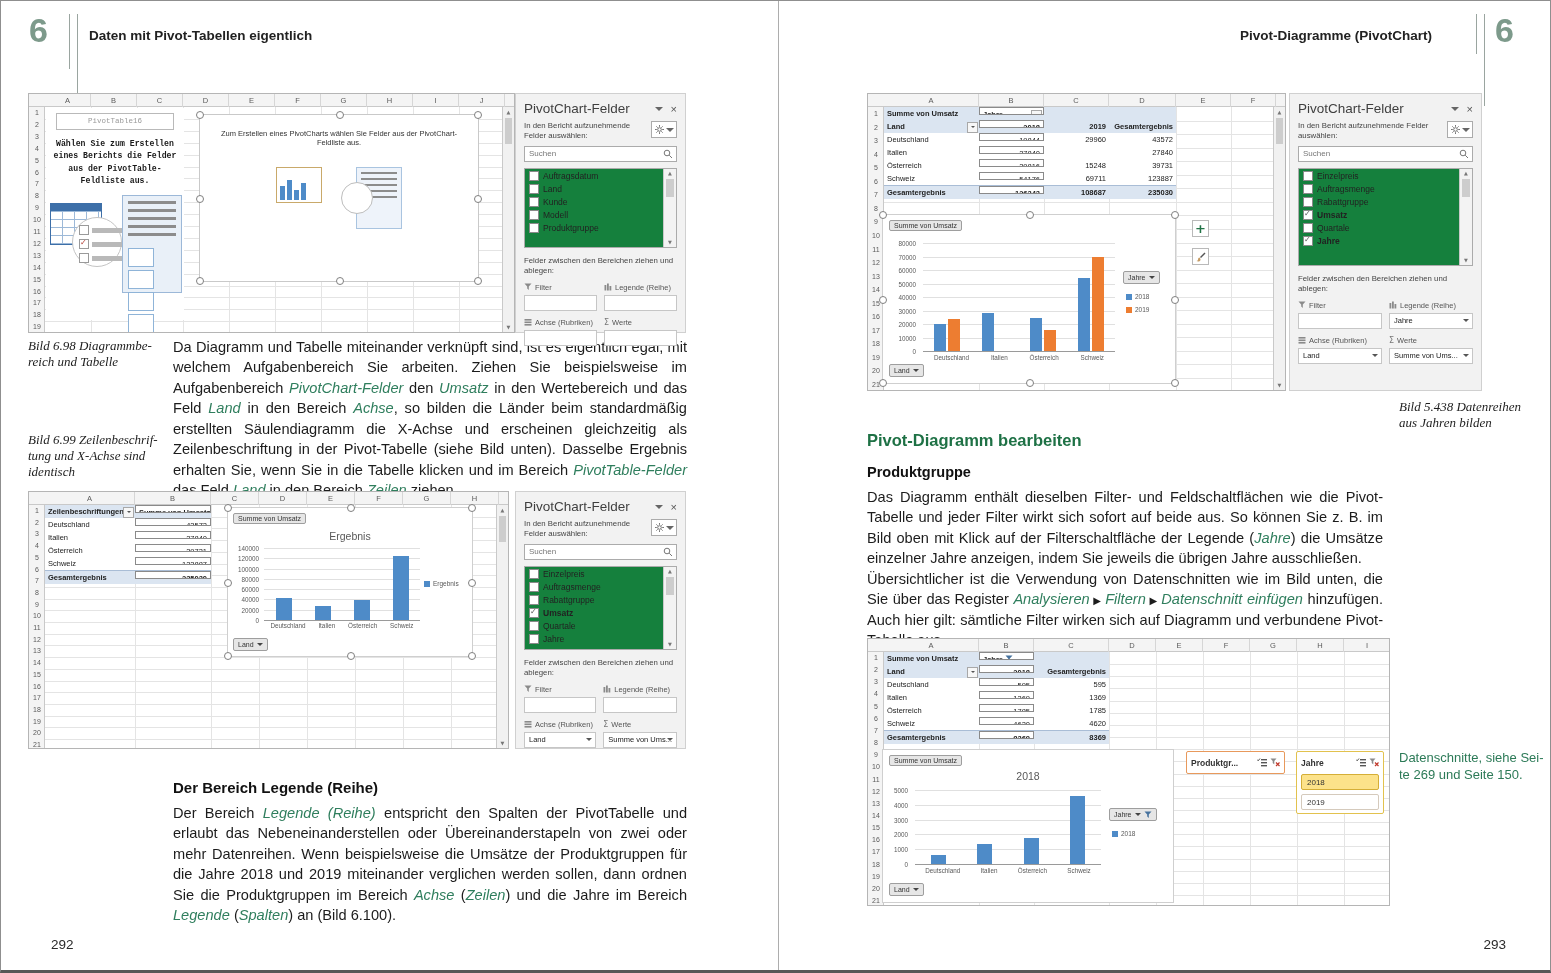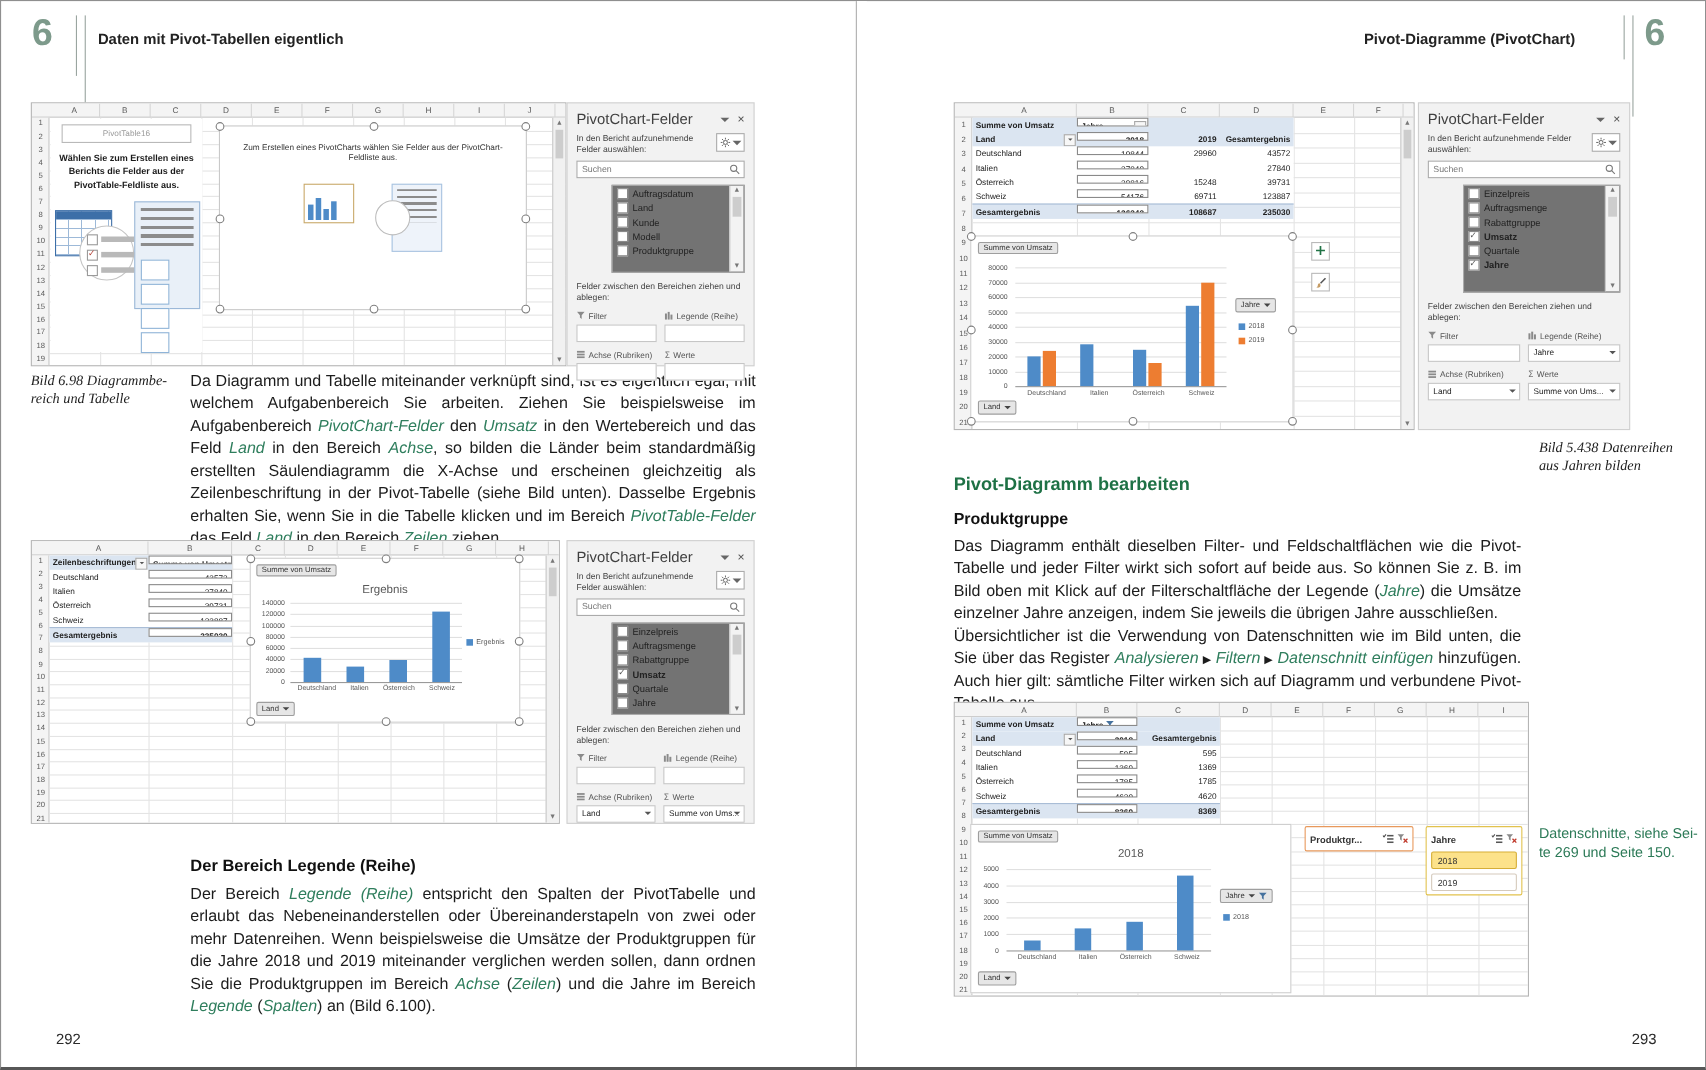--- a/index.html
+++ b/index.html
@@ -91,21 +91,21 @@
   .p-head{display:flex;align-items:center;}
   .p-title{flex:1;font-size:13.5px;color:#3f3f3f;}
   .p-collapse{width:0;height:0;border:4px solid transparent;border-top-color:#666;margin:4px 8px 0 0;}
   .p-close{font-size:11px;color:#555;}
   .p-subrow{display:flex;margin-top:5px;}
   .p-sub{flex:1;font-size:7.8px;line-height:1.25;color:#444;}
   .p-gear{width:26px;height:17px;background:#fff;border:1px solid #ababab;display:flex;align-items:center;justify-content:center;gap:2px;padding:0;}
   .p-search{position:relative;margin-top:6px;height:14px;background:#fff;border:1px solid #ababab;
             font-size:8px;color:#777;line-height:14px;padding-left:4px;}
   .p-search svg{position:absolute;right:3px;top:2px;}
-  .p-list{position:relative;margin-top:6px;background:#737373;border:1px solid #ababab;overflow:hidden;margin-left:32px;}
+  .p-list{position:relative;margin-top:6px;background:#15803d;border:1px solid #ababab;overflow:hidden;}
   .p-field{display:flex;align-items:center;gap:4px;height:13px;padding-left:4px;}
   .p-field-label{font-size:8.5px;color:#222;}
   .p-field-label.on{font-weight:bold;}
   .cb{width:8px;height:8px;border:1px solid #8a8a8a;background:#fff;position:relative;flex:0 0 auto;}
   .cb.on:after{content:"✓";font-family:"DejaVu Sans",sans-serif;position:absolute;left:0px;top:-2px;font-size:8px;color:#555;}
   .p-list-scroll{position:absolute;right:0;top:0;bottom:0;width:12px;background:#f3f3f3;border-left:1px solid #c9c9c9;}
   .p-list-scroll .arr{display:block;text-align:center;font-size:5px;color:#777;height:9px;line-height:9px;font-family:"DejaVu Sans",sans-serif;}
   .p-list-scroll .thumb{display:block;margin:1px 2px;height:18px;background:#cdcdcd;}
   .p-list-scroll .arr.dn{position:absolute;bottom:0;left:0;right:0;}
   .p-hint{margin-top:8px;font-size:7.8px;line-height:1.25;color:#444;}
@@ -227,21 +227,21 @@
           <div class="sh-num" style="left: 0px; top: 179.6px; width: 16px; height: 11.9px; line-height: 11.9px;">15</div>
           <div class="sh-h" style="left: 16px; top: 191.5px; right: 0px;"></div>
           <div class="sh-num" style="left: 0px; top: 191.5px; width: 16px; height: 11.9px; line-height: 11.9px;">16</div>
           <div class="sh-h" style="left: 16px; top: 203.4px; right: 0px;"></div>
           <div class="sh-num" style="left: 0px; top: 203.4px; width: 16px; height: 11.9px; line-height: 11.9px;">17</div>
           <div class="sh-h" style="left: 16px; top: 215.3px; right: 0px;"></div>
           <div class="sh-num" style="left: 0px; top: 215.3px; width: 16px; height: 11.9px; line-height: 11.9px;">18</div>
           <div class="sh-h" style="left: 16px; top: 227.2px; right: 0px;"></div>
           <div class="sh-num" style="left: 0px; top: 227.2px; width: 16px; height: 11.9px; line-height: 11.9px;">19</div>
         </div>
-      <div class="ov pt-ph" style="left:17px;top:14px;width:138px;height:212px;">
+      <div class="ov pt-ph" style="left:17px;top:14px;width:138px;height:212px;font-family:Liberation Mono, monospace;">
         <div class="ptb">PivotTable16</div>
         <div class="ptt">Wählen Sie zum Erstellen eines Berichts die Felder aus der PivotTable-Feldliste aus.</div>
         <div class="pt-art">
           <div class="art-table"></div>
           <div class="art-list">
             <div class="lines"></div>
             <div class="grid">
                 <i></i>
                 <i></i>
                 <i></i>
@@ -399,20 +399,25 @@
               <span>Werte</span>
             </div>
             <div class="zone"></div>
           </div>
       </div>
     </div>
 
     <div class="cap" style="left:27px;top:337px;">
         <div>Bild 6.98 Diagrammbe-</div>
         <div>reich und Tabelle</div>
+      </div>
+    <div class="cap" style="left:27px;top:431px;">
+        <div>Bild 6.99 Zeilenbeschrif-</div>
+        <div>tung und X-Achse sind</div>
+        <div>identisch</div>
       </div>
 
     <p class="body-p" style="left:172px;top:336px;width:514px;margin:0;"><span>Da Diagramm und Tabelle miteinander verknüpft sind, ist es eigentlich egal, mit welchem Aufgabenbereich Sie arbeiten. Ziehen Sie beispielsweise im Aufgabenbereich </span><span class="term">PivotChart-Felder</span><span> den </span><span class="term">Umsatz</span><span> in den Wertebereich und das Feld </span><span class="term">Land</span><span> in den Bereich </span><span class="term">Achse</span><span>, so bilden die Länder beim standardmäßig erstellten Säulendiagramm die X-Achse und erscheinen gleichzeitig als Zeilenbeschriftung in der Pivot-Tabelle (siehe Bild unten). Dasselbe Ergebnis erhalten Sie, wenn Sie in die Tabelle klicken und im Bereich </span><span class="term">PivotTable-Felder</span><span> das Feld </span><span class="term">Land</span><span> in den Bereich </span><span class="term">Zeilen</span><span> ziehen.</span></p>
 
     <div class="sheet" style="left:27px;top:490px;width:481px;height:258px;">
       <div class="sh-base">
           <div class="sh-headstrip" style="left: 0px; top: 0px; right: 0px; height: 13px;"></div>
           <div class="sh-numstrip" style="left: 0px; top: 13px; width: 16px; bottom: 0px;"></div>
           <div class="sh-letter" style="left: 16px; top: 0px; width: 90px; height: 13px;">A</div>
           <div class="sh-v" style="left: 106px; top: 13px; bottom: 0px;"></div>

